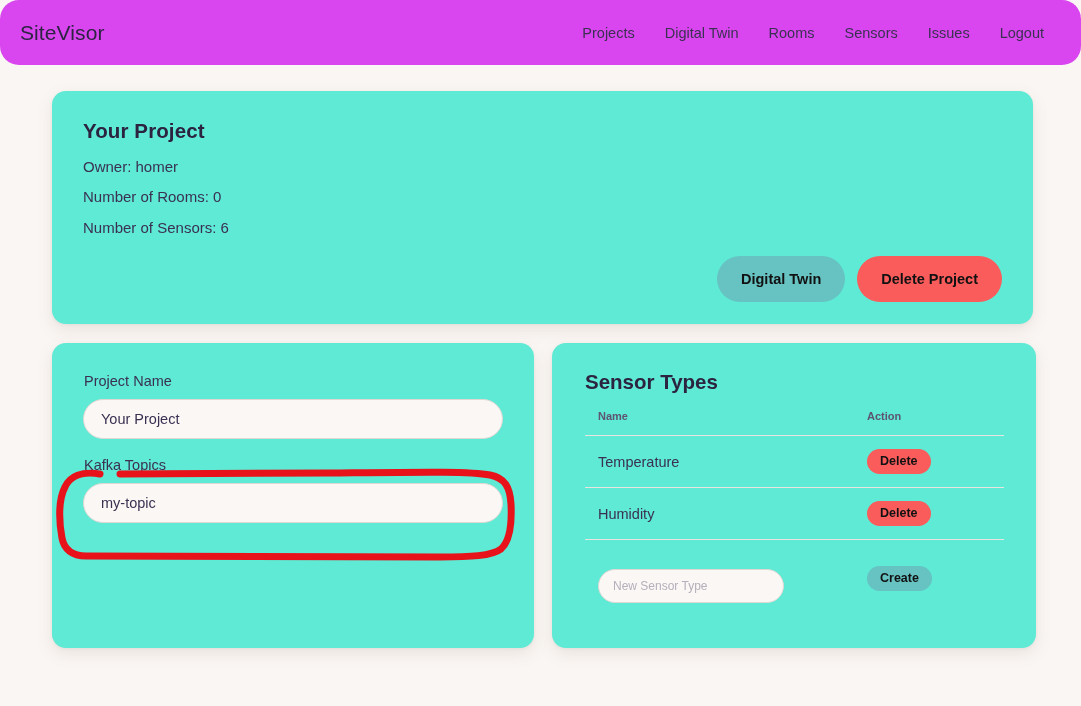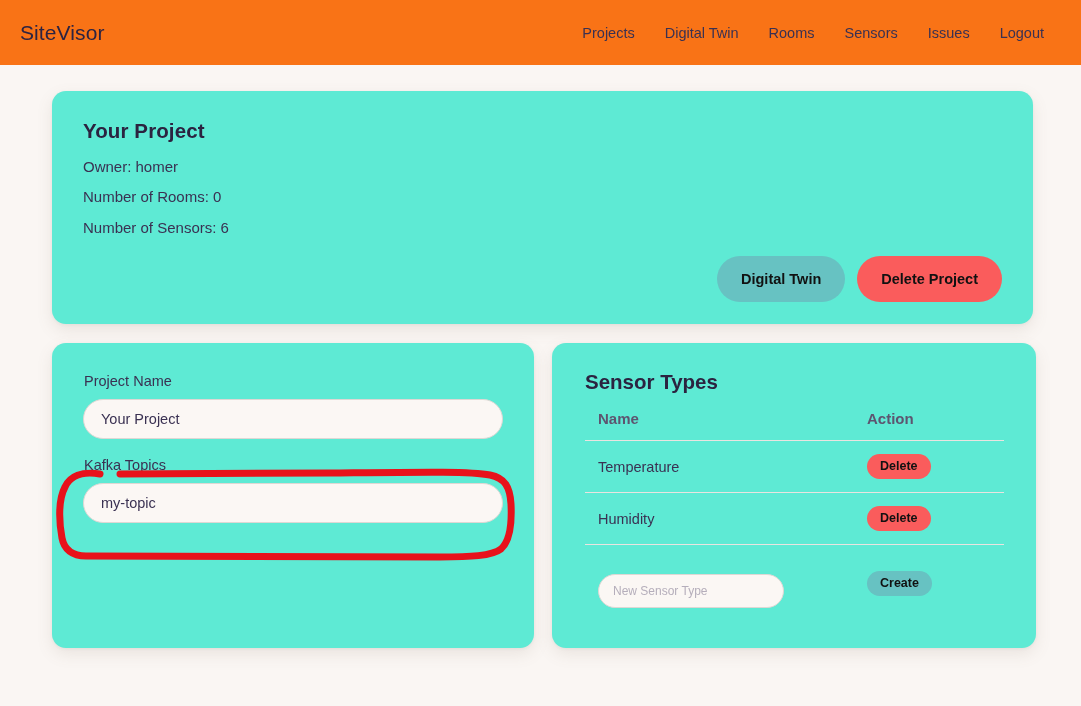--- a/index.html
+++ b/index.html
@@ -10,25 +10,26 @@
   }
   body {
     background: #faf6f3;
     font-family: "Liberation Sans", sans-serif;
     color: #2b2340;
   }
 
   
   .navbar {
     height: 65px;
-    background: #f97316;
+    background: #d946ef;
     display: flex;
     align-items: center;
     justify-content: space-between;
     padding: 0 22px 0 20px;
+    border-radius: 19px;
   }
   .brand {
     font-size: 21px;
     font-weight: 400;
     color: #2c2342;
     letter-spacing: .1px;
   }
   .nav-links {
     display: flex;
     align-items: center;
@@ -154,21 +155,21 @@
     font-size: 20.5px;
     font-weight: 700;
     color: #2b2340;
     margin: 0 0 16px 0;
   }
   table.sensor-table {
     width: 100%;
     border-collapse: collapse;
   }
   table.sensor-table th {
-    font-size: 15px;
+    font-size: 11px;
     font-weight: 700;
     color: #5d5570;
     text-align: left;
     padding: 0 0 13px 13px;
     border-bottom: 1px solid #eae4e0;
   }
   table.sensor-table th.col-action { width: 150px; }
   table.sensor-table td {
     font-size: 14.5px;
     color: #3a3152;

